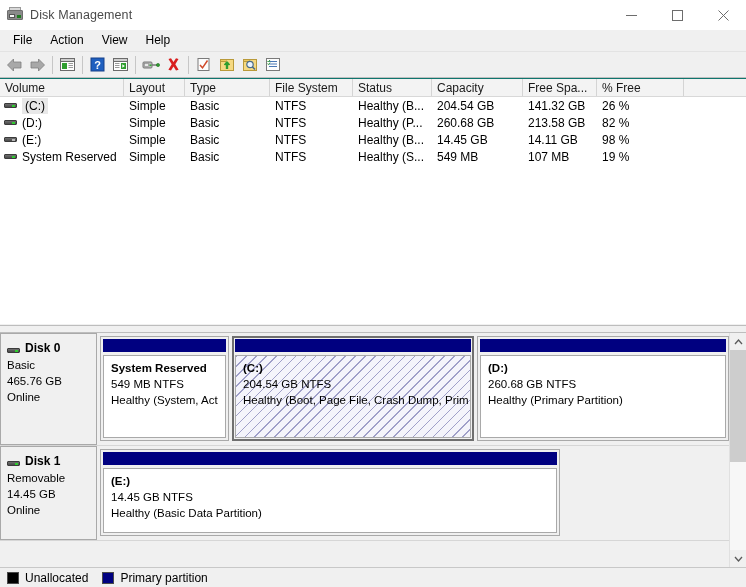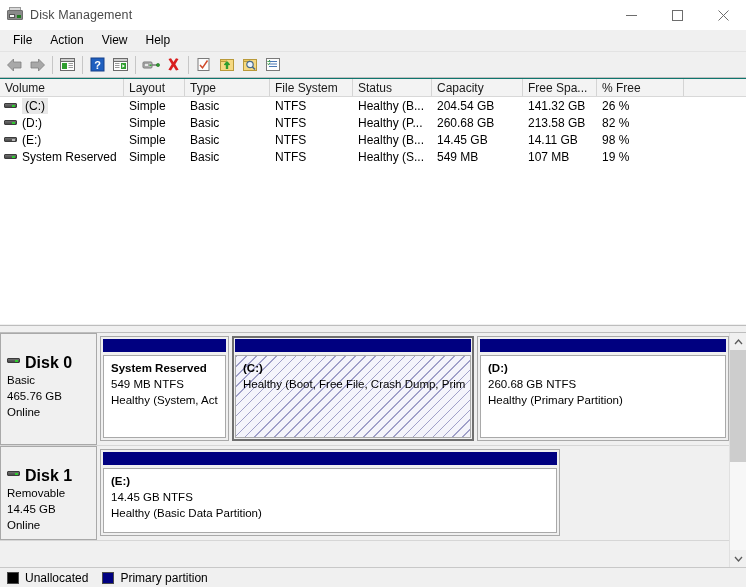--- a/index.html
+++ b/index.html
@@ -218,24 +218,23 @@
     border: 1px solid #a9a9a9;
     border-right: 1px solid #a9a9a9;
     padding: 6px 5px 4px 6px;
     font-size: 11.5px;
     line-height: 16px;
     color: #000;
   }
   .disk-info .dtitle {
     font-weight: bold;
     display: flex;
-    align-items: flex-start;
+    align-items: flex-end;
     margin-bottom: 1px;
-    font-size: 16px;
-    margin-top: 15px;
+    font-size: 12px;
   }
   .disk-slots {
     flex: 1 1 auto;
     display: flex;
     padding: 3px 0 4px 3px;
     background: #f0f0f0;
     gap: 3px;
   }
   .part {
     position: relative;
@@ -579,21 +578,22 @@
             <div class="inner">
               <div class="ptitle">System Reserved</div>
               <div>549 MB NTFS</div>
               <div>Healthy (System, Act</div>
             </div>
           </div>
           <div class="part selected" style="width:242px">
             <div class="cap"></div>
             <div class="inner">
               <div class="ptitle">(C:)</div>
-              <div>Healthy (Boot, Free File, Crash Dump, Prim</div>
+              <div>204.54 GB NTFS</div>
+              <div>Healthy (Boot, Page File, Crash Dump, Prim</div>
             </div>
           </div>
           <div class="part" style="width:252px">
             <div class="cap"></div>
             <div class="inner">
               <div class="ptitle">(D:)</div>
               <div>260.68 GB NTFS</div>
               <div>Healthy (Primary Partition)</div>
             </div>
           </div>

